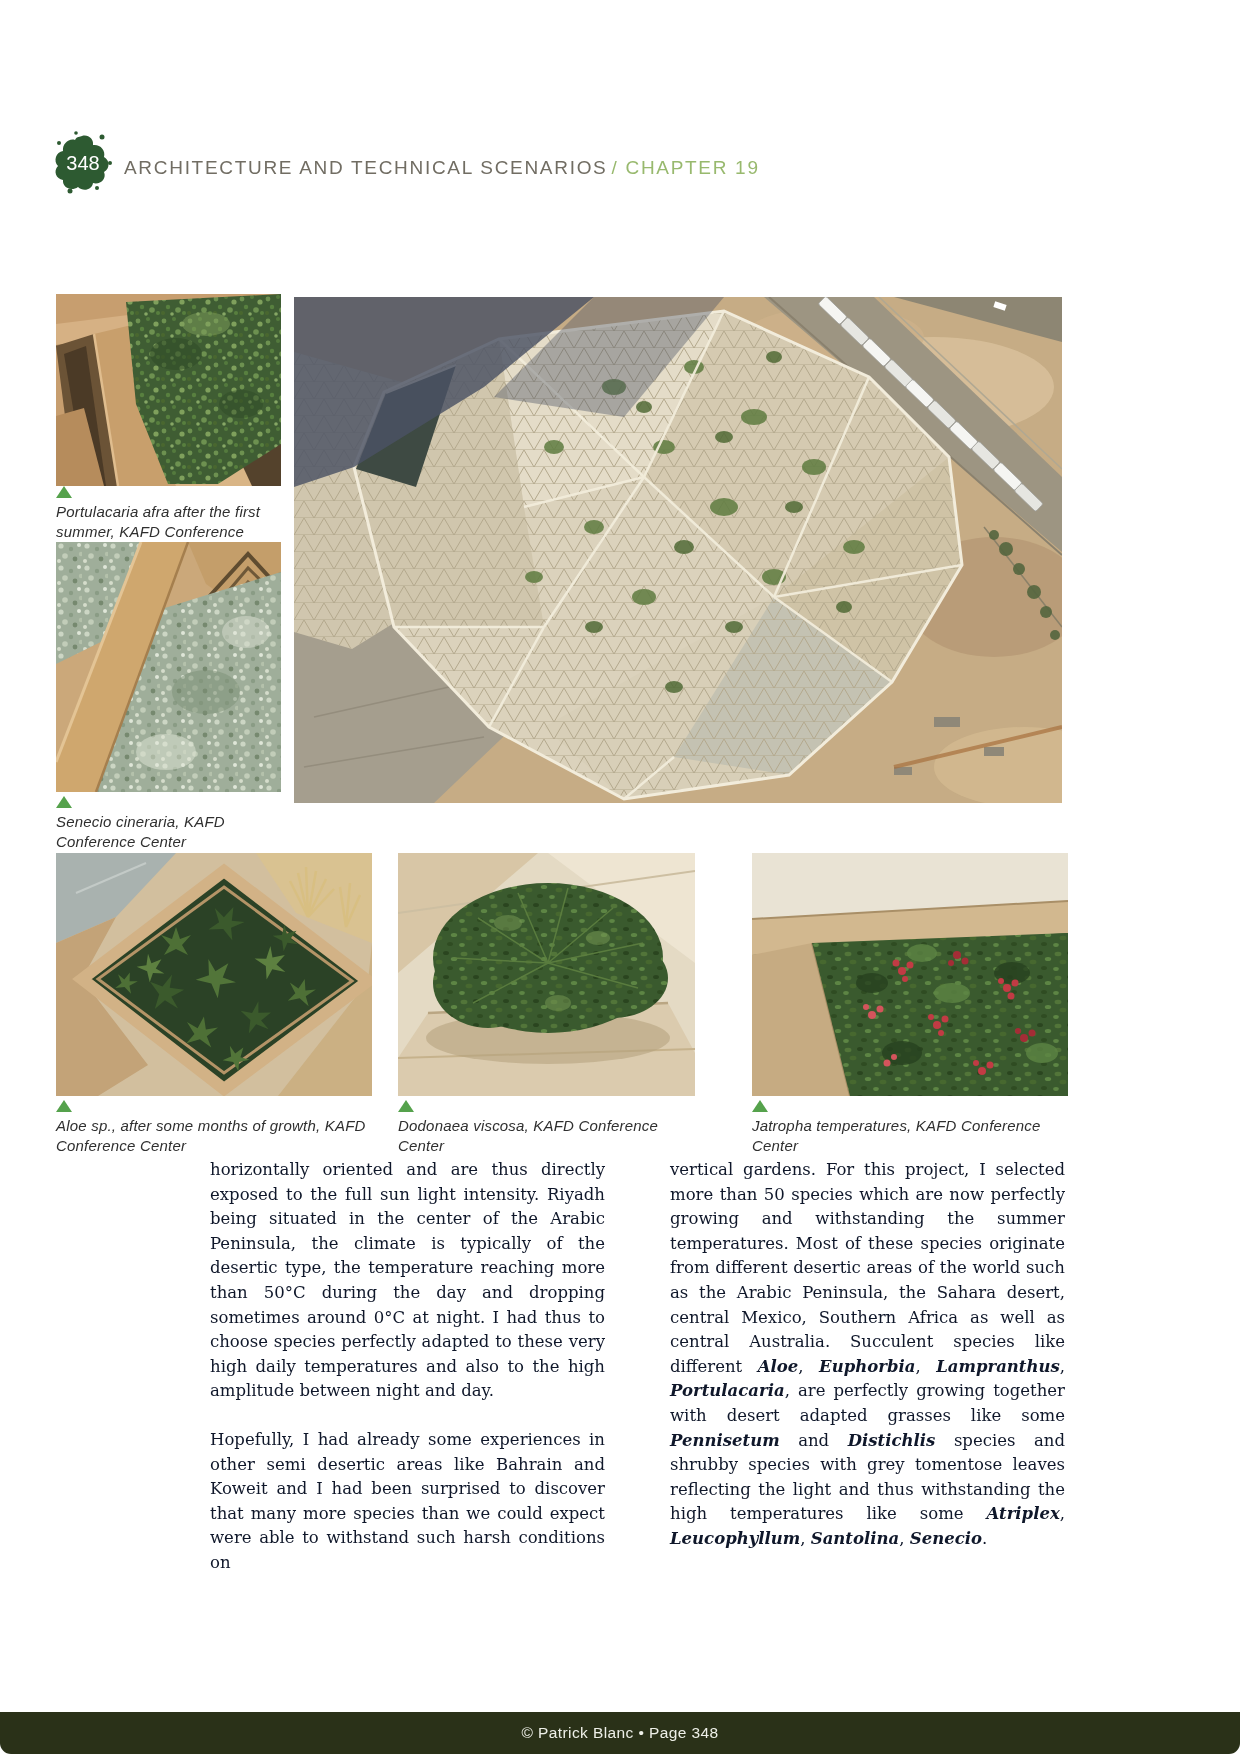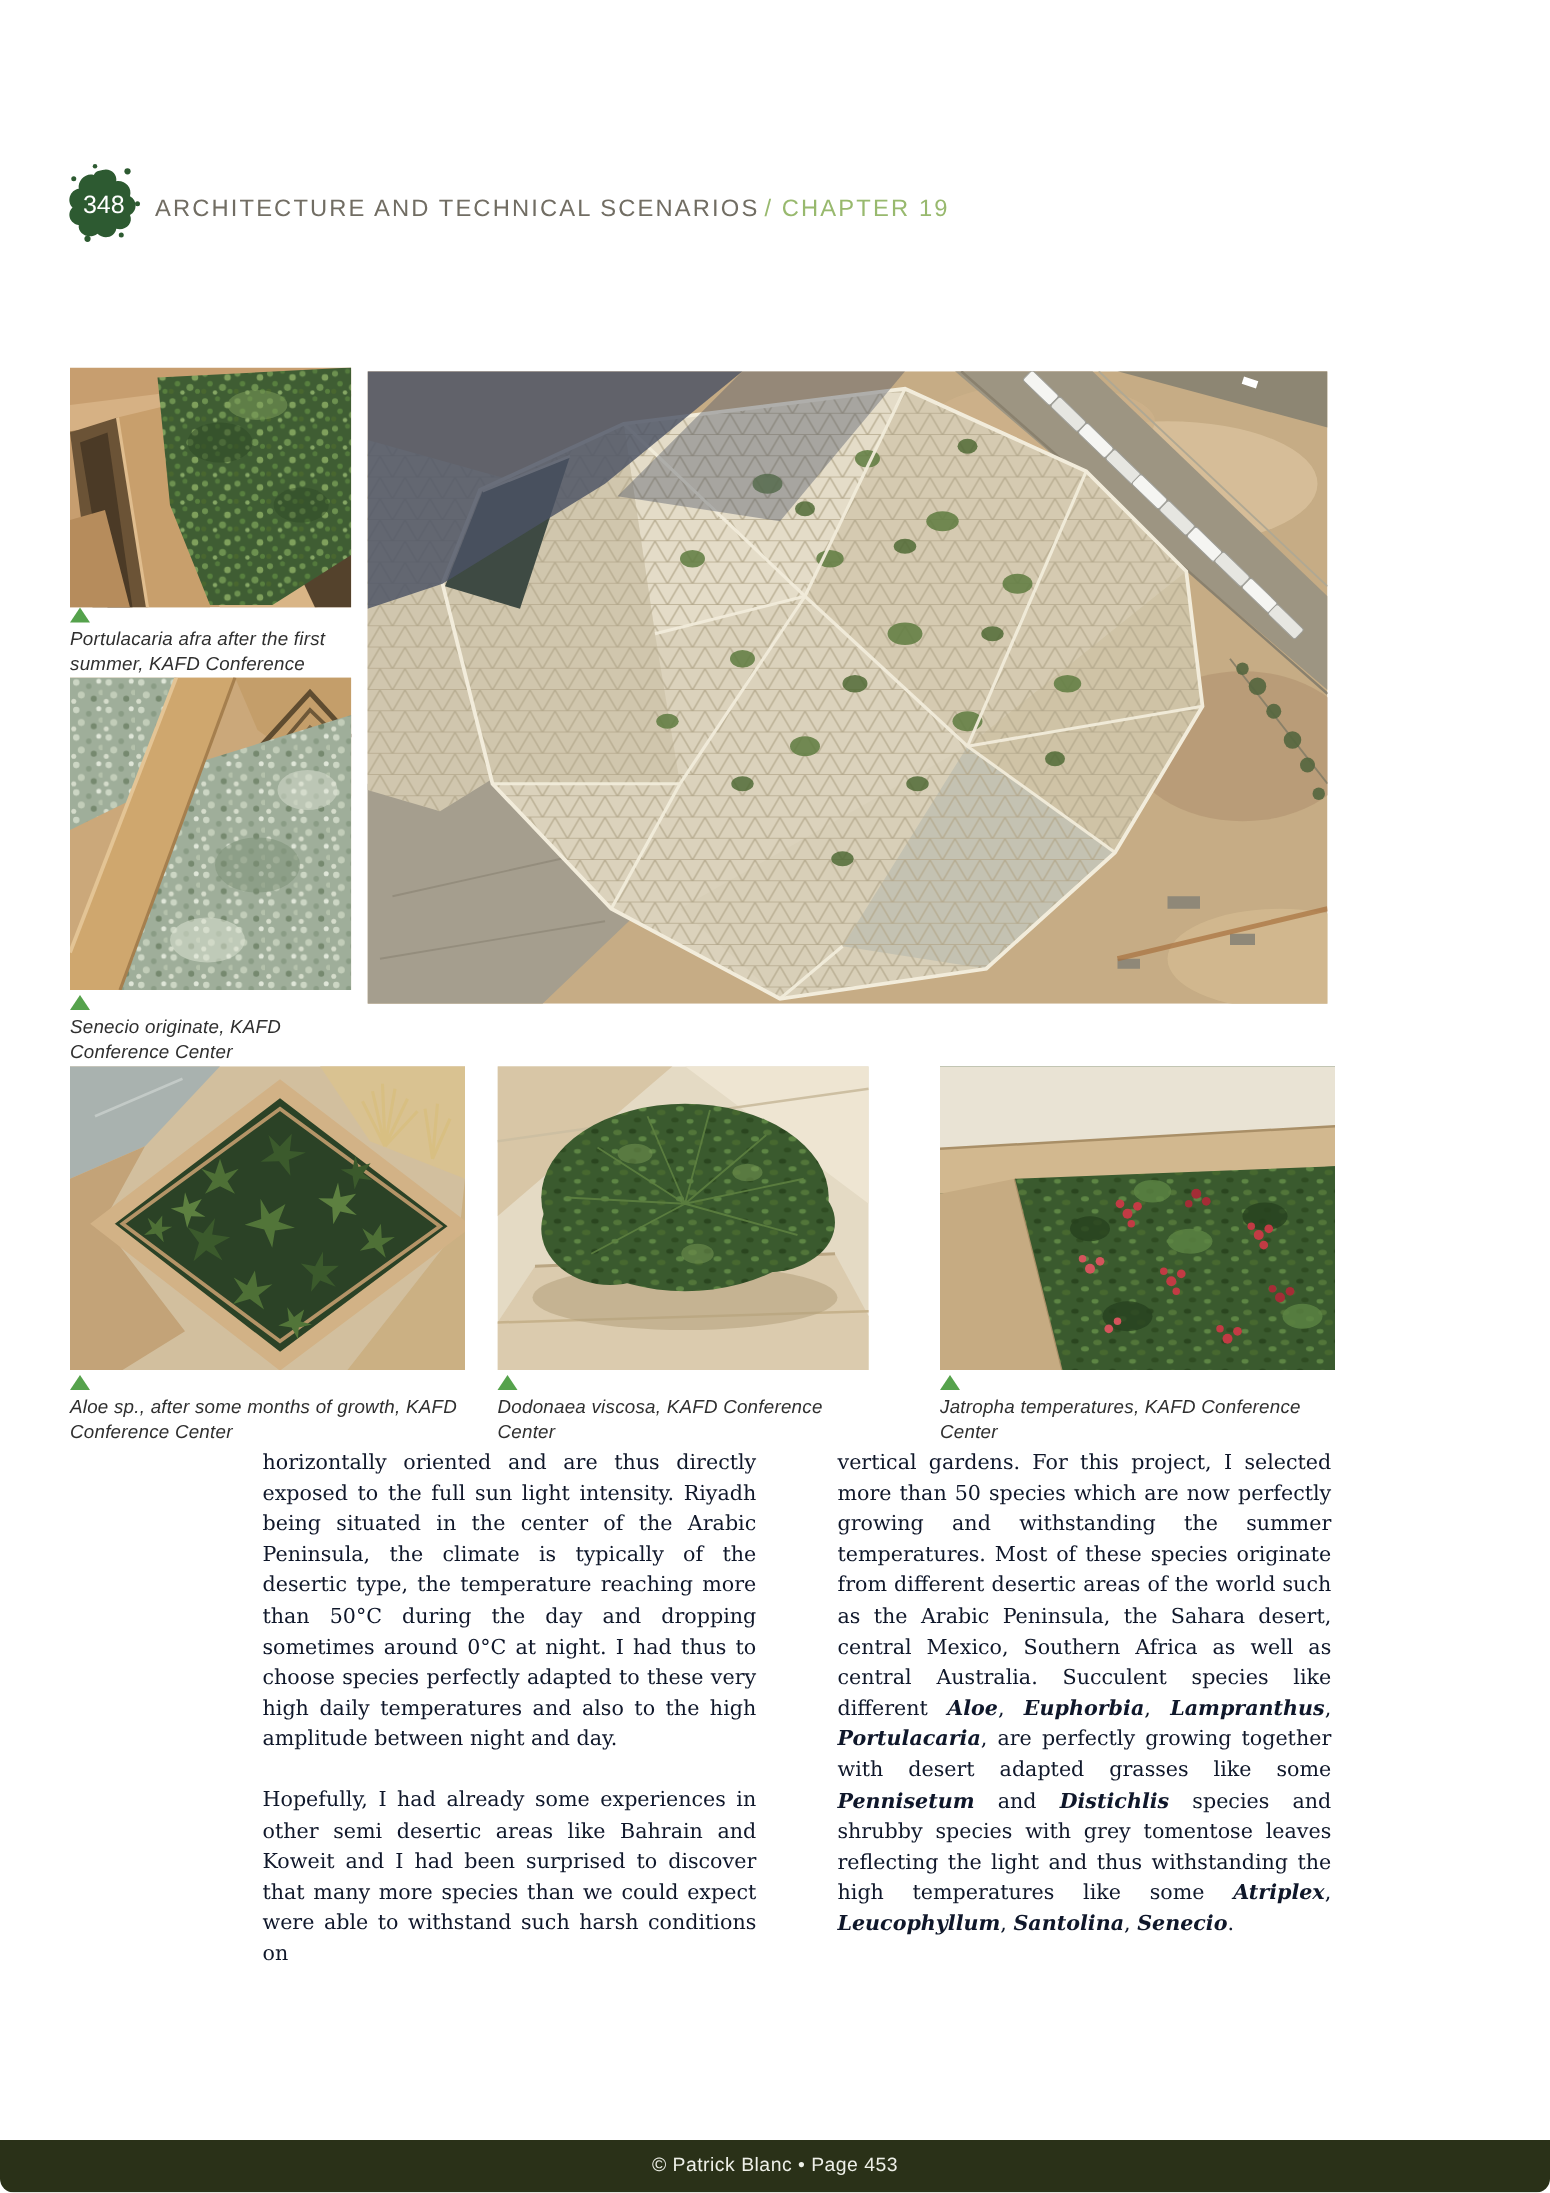--- a/index.html
+++ b/index.html
@@ -123,21 +123,21 @@
     <polygon points="70,78 225,30 225,250 35,250" fill="url(#pSilver)"></polygon>
     <ellipse cx="150" cy="150" rx="34" ry="22" fill="#7c8f76" opacity="0.5"></ellipse>
     <ellipse cx="110" cy="210" rx="30" ry="18" fill="#dfe5d6" opacity="0.5"></ellipse>
     <ellipse cx="190" cy="90" rx="24" ry="16" fill="#dfe5d6" opacity="0.45"></ellipse>
     <polygon points="85,0 132,0 40,250 0,250 0,218" fill="#cfa76e"></polygon>
     <line x1="85" y1="0" x2="0" y2="220" stroke="#e3c495" stroke-width="3"></line>
     <line x1="132" y1="0" x2="40" y2="250" stroke="#a57f4e" stroke-width="2.5"></line>
   </svg>
   <div class="cap" style="left:56px;top:796px;width:212px">
     <span class="tri"></span>
-    <span>Senecio originate, KAFD Conference Center</span>
+    <span>Senecio cineraria, KAFD Conference Center</span>
   </div>
 
   <svg class="photo" style="left:294px;top:297px;width:768px;height:506px" viewBox="0 0 768 506" preserveAspectRatio="none">
     <defs>
         <clipPath id="roofClip">
       <polygon points="205,42 430,14 575,80 655,160 668,268 598,385 495,478 330,502 195,430 100,330 60,170 90,95"></polygon>
     </clipPath>
       </defs>
     <rect width="768" height="506" fill="#c6ac85"></rect>
     <ellipse cx="640" cy="90" rx="120" ry="50" fill="#d9c29c" opacity="0.8"></ellipse>
@@ -366,16 +366,16 @@
 
   <div class="bodycol" style="left:210px;top:1158px">
     <p>horizontally oriented and are thus directly exposed to the full sun light intensity. Riyadh being situated in the center of the Arabic Peninsula, the climate is typically of the desertic type, the temperature reaching more than 50°C during the day and dropping sometimes around 0°C at night. I had thus to choose species perfectly adapted to these very high daily temperatures and also to the high amplitude between night and day.</p>
     <p>Hopefully, I had already some experiences in other semi desertic areas like Bahrain and Koweit and I had been surprised to discover that many more species than we could expect were able to withstand such harsh conditions on</p>
   </div>
   <div class="bodycol" style="left:670px;top:1158px">
     <p><span>vertical gardens. For this project, I selected more than 50 species which are now perfectly growing and withstanding the summer temperatures. Most of these species originate from different desertic areas of the world such as the Arabic Peninsula, the Sahara desert, central Mexico, Southern Africa as well as central Australia. Succulent species like different </span><span class="it">Aloe</span><span>, </span><span class="it">Euphorbia</span><span>, </span><span class="it">Lampranthus</span><span>, </span><span class="it">Portulacaria</span><span>, are perfectly growing together with desert adapted grasses like some </span><span class="it">Pennisetum</span><span> and </span><span class="it">Distichlis</span><span> species and shrubby species with grey tomentose leaves reflecting the light and thus withstanding the high temperatures like some </span><span class="it">Atriplex</span><span>, </span><span class="it">Leucophyllum</span><span>, </span><span class="it">Santolina</span><span>, </span><span class="it">Senecio</span><span>.</span></p>
   </div>
 
   <div class="footer">
-    <span>© Patrick Blanc  •  Page 453</span>
+    <span>© Patrick Blanc  •  Page 348</span>
   </div>
 
 </div>
 
 </body></html>

